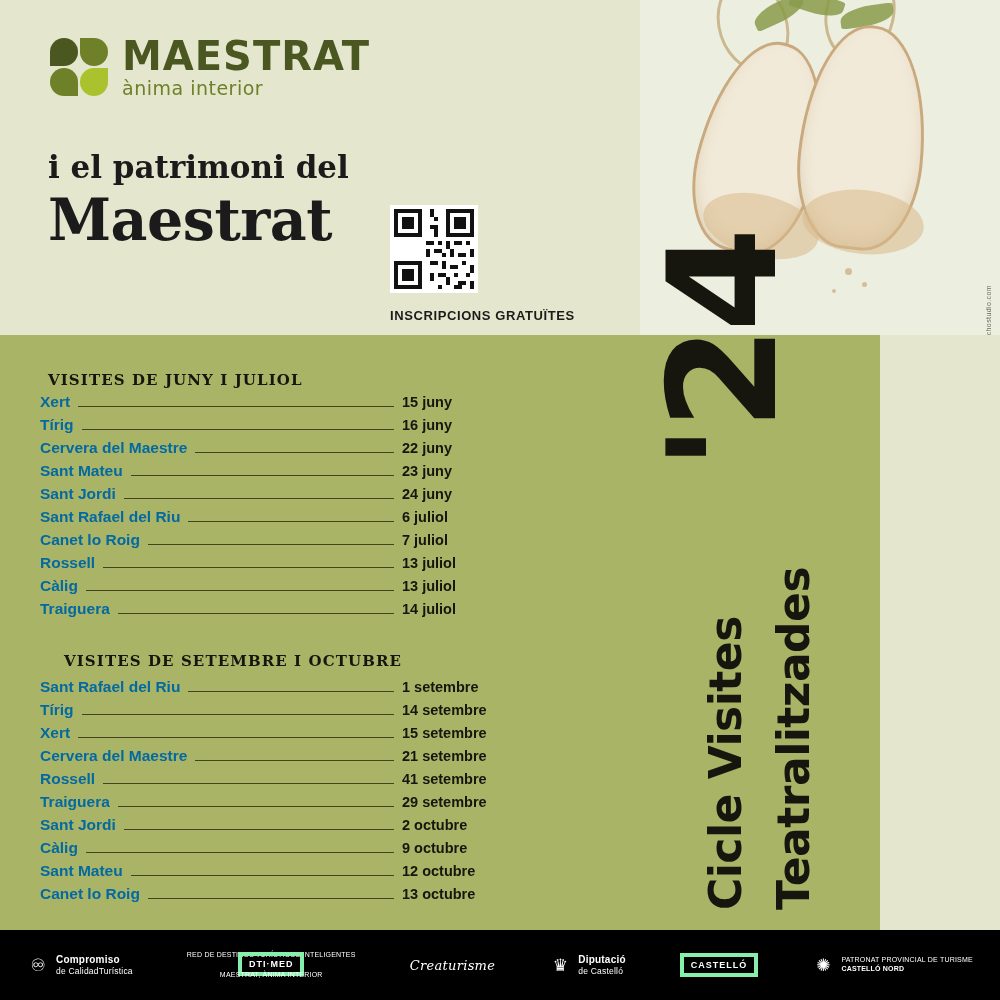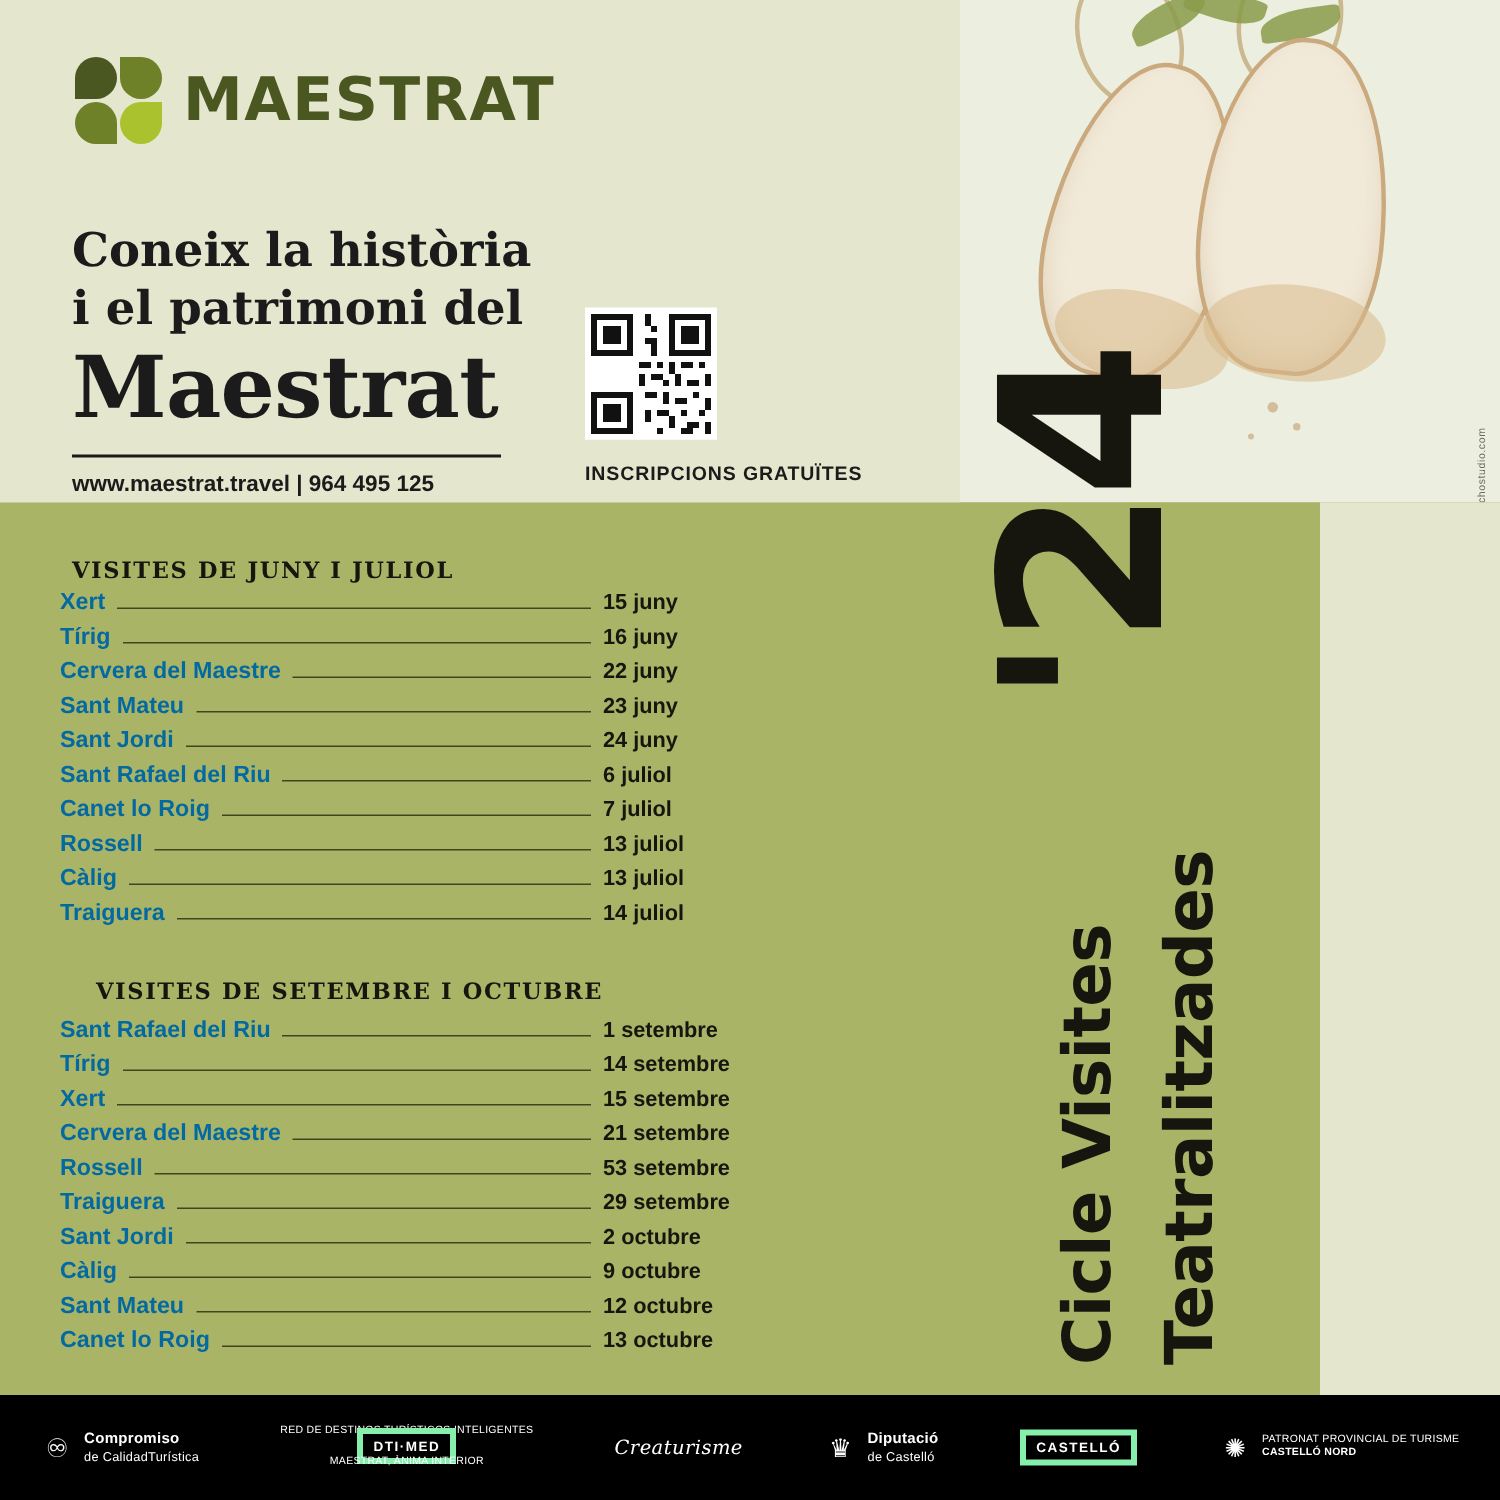--- a/index.html
+++ b/index.html
@@ -216,30 +216,29 @@
 
   <div class="logo-wrap">
     <div class="logo-mark">
       <div class="petal p1"></div>
       <div class="petal p2"></div>
       <div class="petal p3"></div>
       <div class="petal p4"></div>
     </div>
     <div class="logo-text">
       <div class="logo-title">MAESTRAT</div>
+      <div class="logo-sub">ànima interior</div>
     </div>
   </div>
 
   <div class="headline">
-    <div class="l1">Coneix la història</div>
     <div class="l2">i el patrimoni del</div>
     <div class="big">Maestrat</div>
   </div>
 
-  <div class="url-row">www.maestrat.travel | 964 495 125</div>
 
   <div class="qr-box">
     <svg width="88" height="88" viewBox="0 0 22 22" shape-rendering="crispEdges">
       <rect width="22" height="22" fill="#ffffff"></rect>
       <g fill="#111111">
         <rect x="1" y="1" width="7" height="1"></rect>
           <rect x="1" y="7" width="7" height="1"></rect>
         <rect x="1" y="1" width="1" height="7"></rect>
           <rect x="7" y="1" width="1" height="7"></rect>
         <rect x="3" y="3" width="3" height="3"></rect>
@@ -363,21 +362,21 @@
         <span class="date">15 setembre</span>
       </div>
       <div class="row">
         <span class="place">Cervera del Maestre</span>
         <span class="dots"></span>
         <span class="date">21 setembre</span>
       </div>
       <div class="row">
         <span class="place">Rossell</span>
         <span class="dots"></span>
-        <span class="date">53 setembre</span>
+        <span class="date">41 setembre</span>
       </div>
       <div class="row">
         <span class="place">Traiguera</span>
         <span class="dots"></span>
         <span class="date">29 setembre</span>
       </div>
       <div class="row">
         <span class="place">Sant Jordi</span>
         <span class="dots"></span>
         <span class="date">2 octubre</span>

